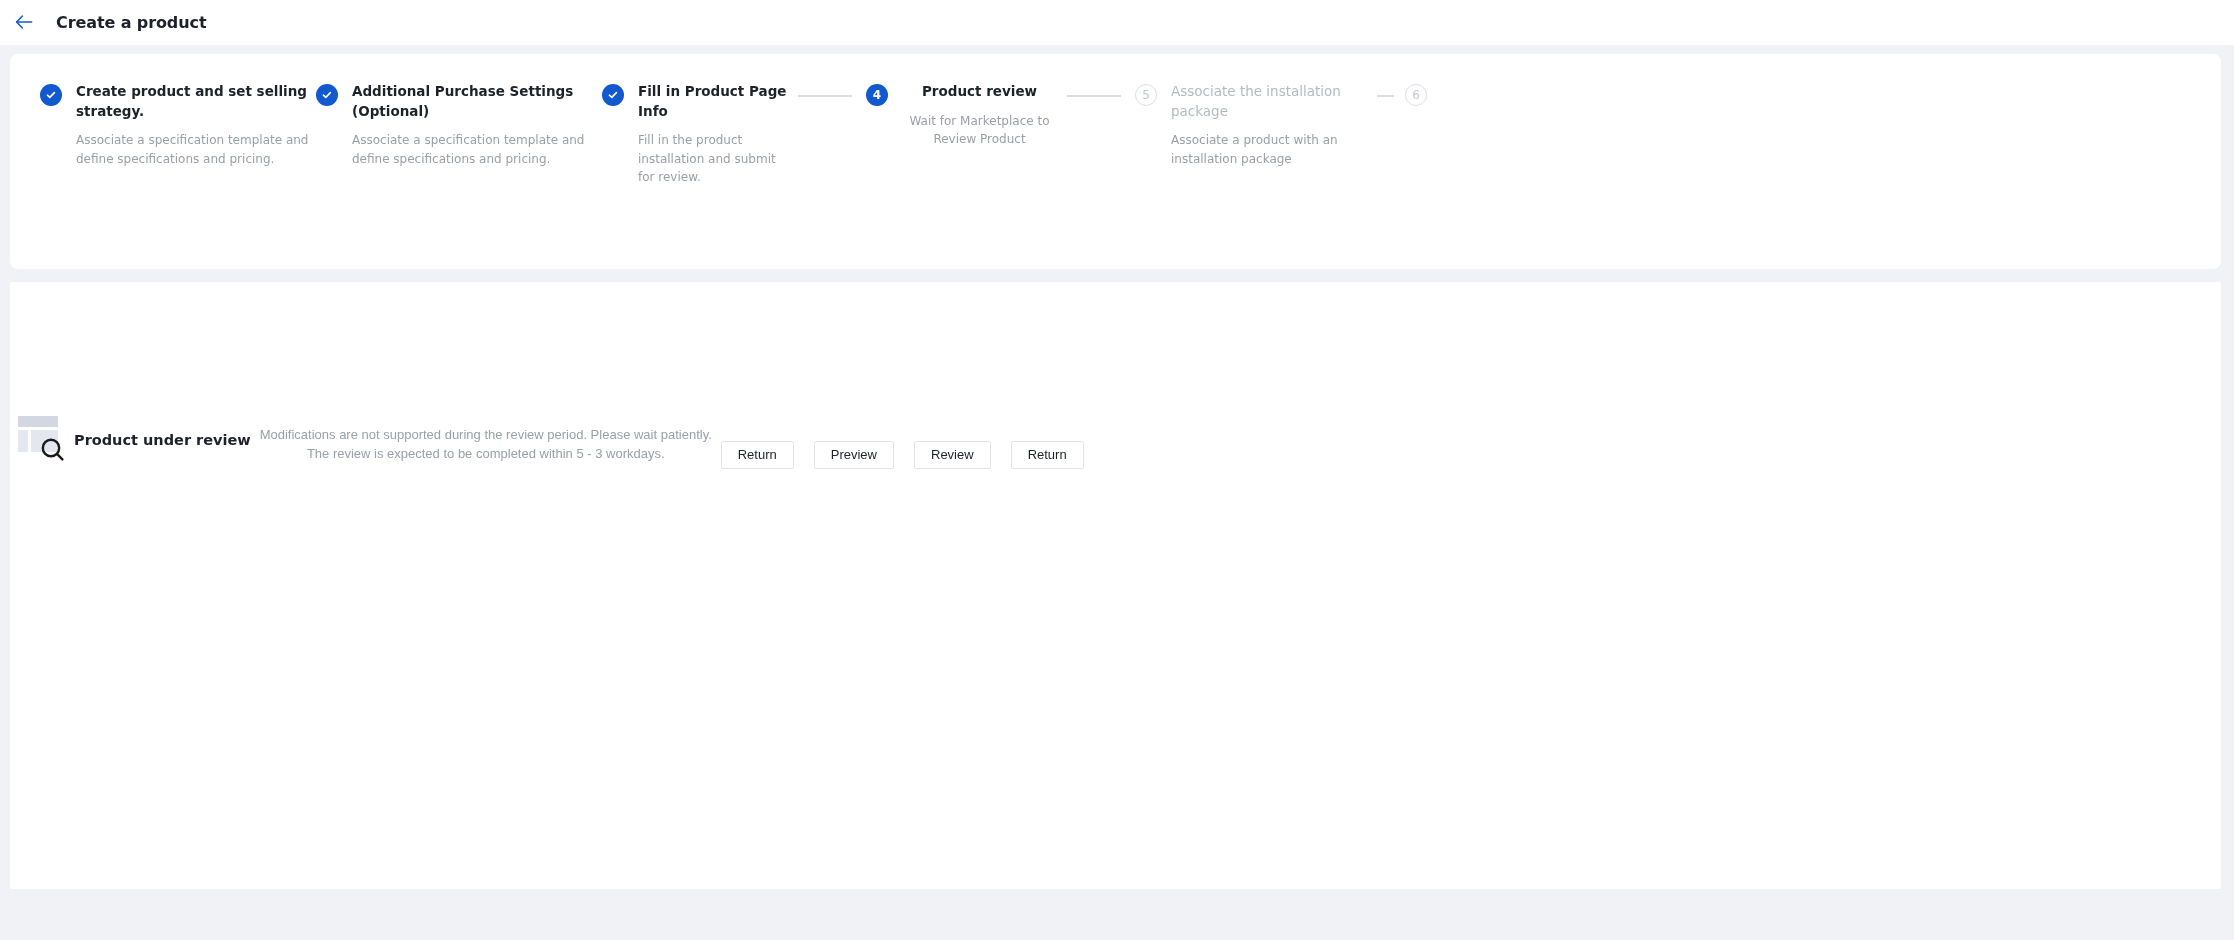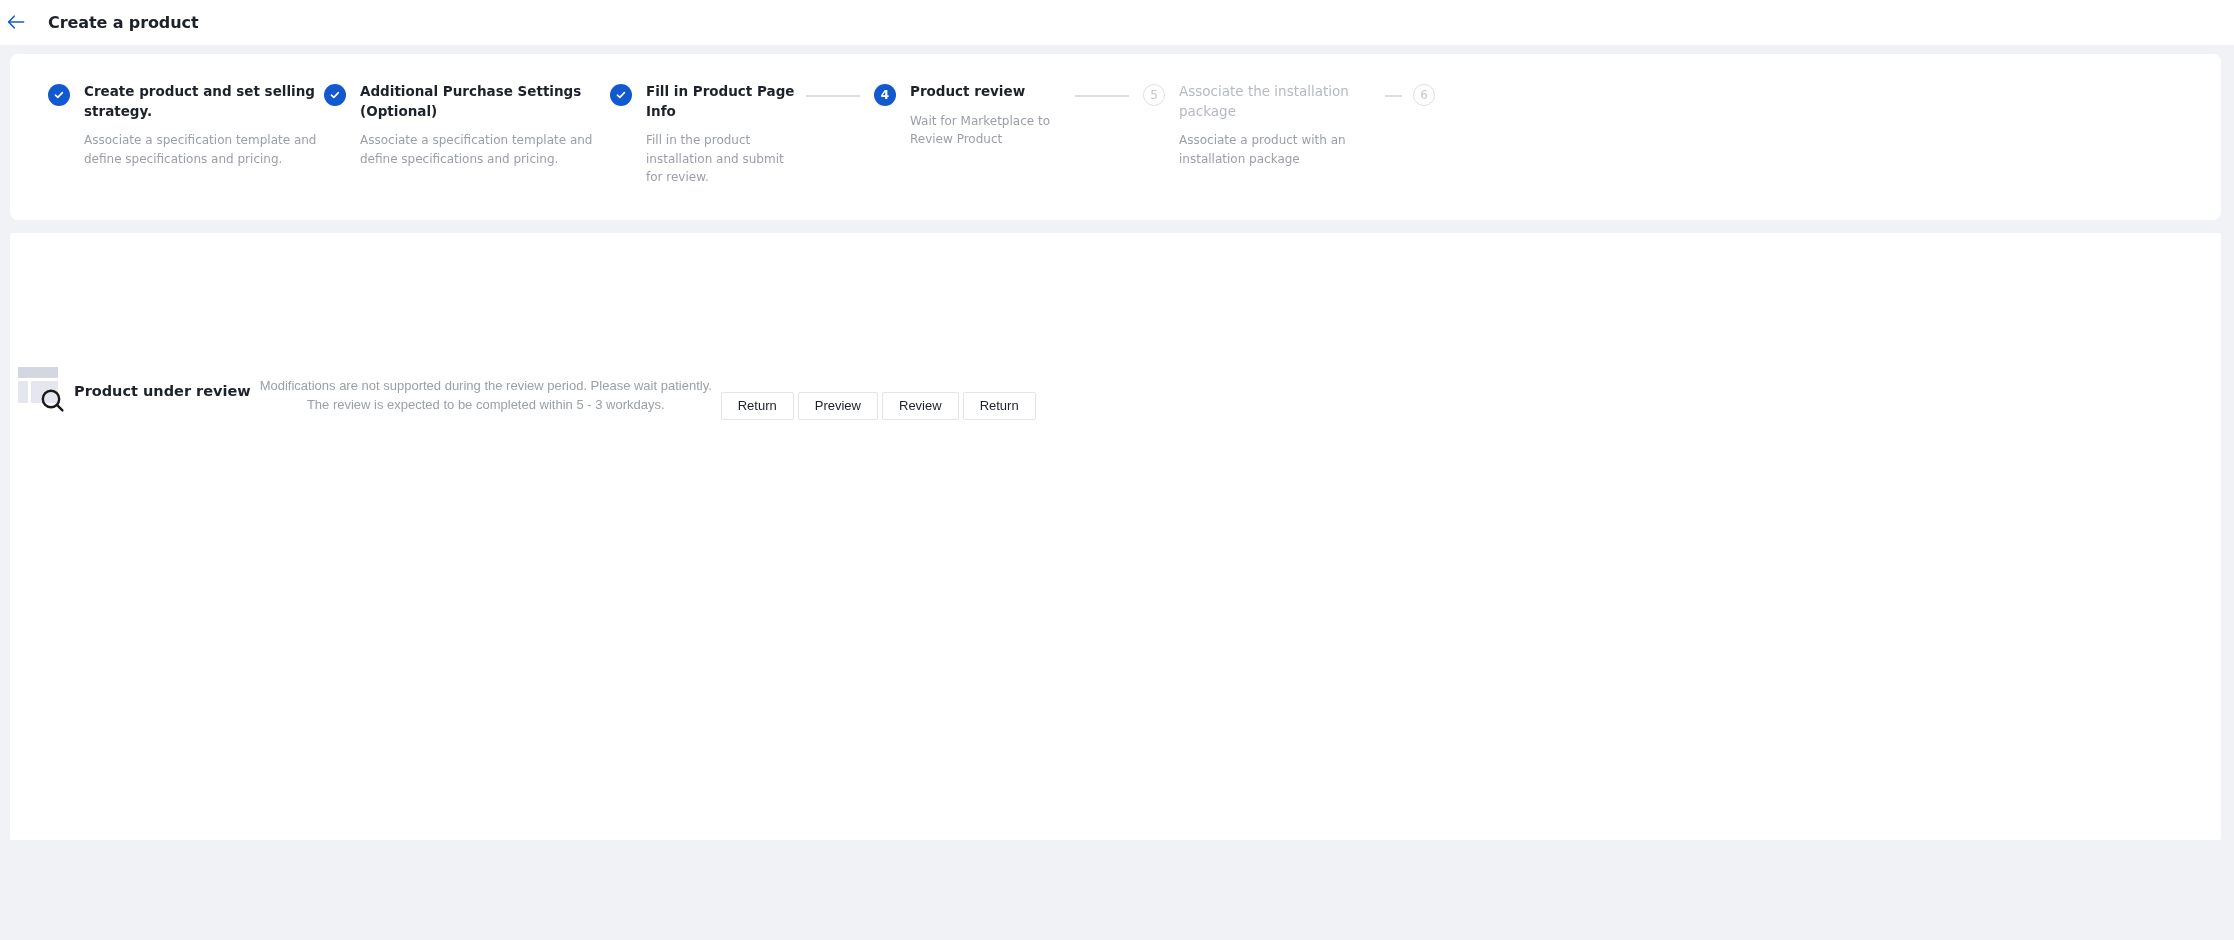--- a/index.html
+++ b/index.html
@@ -16,21 +16,21 @@
     font-family: "Liberation Sans", sans-serif;
     -webkit-font-smoothing: antialiased;
   }
 
   
   .topbar {
     height: 45px;
     background: #ffffff;
     display: flex;
     align-items: center;
-    padding-left: 2px;
+    padding-left: 10px;
     border-bottom: 1px solid #ffffff;
   }
   .back-btn {
     width: 28px;
     height: 28px;
     display: flex;
     align-items: center;
     justify-content: center;
     cursor: pointer;
     flex: 0 0 auto;
@@ -47,22 +47,22 @@
 
   
   .page-body {
     padding: 9px 13px 13px 10px;
   }
 
   
   .steps-card {
     background: #ffffff;
     border-radius: 8px;
-    height: 166px;
-    padding: 28px 0 0 8px;
+    height: 215px;
+    padding: 28px 0 0 0;
     position: relative;
   }
   .steps-row {
     display: flex;
     align-items: flex-start;
     padding: 0 30px 0 30px;
   }
   .step {
     display: flex;
     align-items: flex-start;
@@ -115,21 +115,21 @@
     font-family: "DejaVu Sans", sans-serif;
     font-size: 12px;
     color: #9a9ea8;
     line-height: 1.55;
   }
 
   
   .w1 { width: 240px; }
   .w2 { width: 250px; }
   .w3 { width: 150px; }
-  .w4 { width: 155px; }
+  .w4 { width: 155px; text-align: center; }
   .w5 { width: 200px; }
   .w6 { width: 150px; }
 
   .connector {
     height: 2px;
     background: #dadde4;
     margin-top: 13px;
     flex: 0 0 auto;
   }
   .conn-long { width: 54px; margin-left: 10px; margin-right: 14px; }
@@ -168,21 +168,21 @@
     font-family: "Liberation Sans", sans-serif;
     font-size: 13px;
     color: #9aa0a8;
     line-height: 1.45;
     text-align: center;
     max-width: 470px;
   }
   .empty-actions {
     margin-top: 20px;
     display: flex;
-    gap: 4px;
+    gap: 20px;
   }
   .btn {
     min-width: 70px;
     height: 28px;
     padding: 0 16px;
     background: #ffffff;
     border: 1px solid #e2e4e8;
     border-radius: 2px;
     font-family: "Liberation Sans", sans-serif;
     font-size: 13px;

